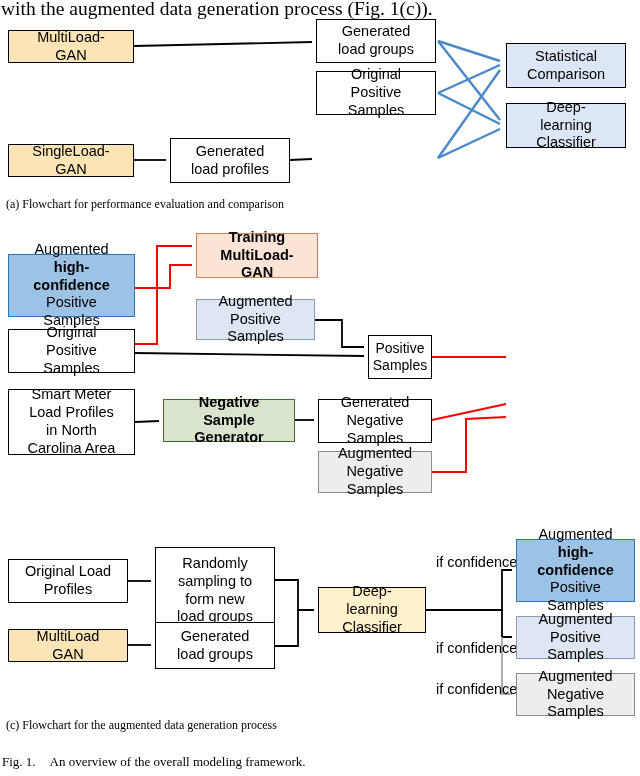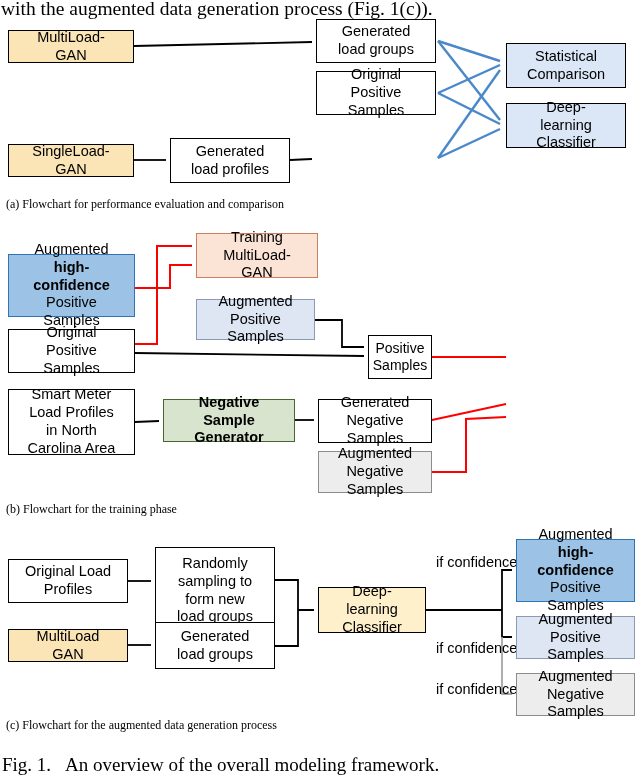--- a/index.html
+++ b/index.html
@@ -10,37 +10,37 @@
   .intro {
     position:absolute; left:1px; top:-2px; width:638px;
     font-family:"Liberation Serif", serif; font-size:19.5px; color:#000;
   }
   .caption {
     position:absolute; font-family:"Liberation Serif", serif;
     font-size:12px; color:#000; z-index:2; white-space:nowrap;
   }
   .figcap {
     position:absolute; left:2px; top:754px; font-family:"Liberation Serif", serif;
-    font-size:19px; color:#000; z-index:2; white-space:nowrap;
+    font-size:13px; color:#000; z-index:2; white-space:nowrap;
   }
   .figcap .gap { display:inline-block; width:14px; }
 
   .box {
     position:absolute; display:flex; align-items:center; justify-content:center;
     text-align:center; font-size:14.5px; line-height:1.24; color:#000;
     border:1.5px solid #000; background:#fff; padding:1px 14px; z-index:2;
   }
   .box .txt { display:inline-block; }
 
   .yellow      { background: var(--yellow-box, #fbe5b6); }
   .lightyellow { background: var(--light-yellow-box, #fdf0cb); }
   .blue        { background: var(--blue-box, #dbe7f6); }
   .bluestrong  { background: var(--strong-blue-box, #9cc3e5); border:1.6px solid #2e75b6; }
   .bluepale    { background: var(--pale-blue-box, #dde6f2); border:1.3px solid #8a9ab5; }
-  .peach       { background: var(--peach-box, #fbe3d5); border:1.2px solid #c9805e; }
+  .peach       { background: var(--peach-box, #fbe3d5); border:1.2px solid #c9805e;font-weight:bold; }
   .green       { background: var(--green-box, #d8e4cd); border:1.4px solid #44682d; font-weight:bold; }
   .grayfill    { background: var(--gray-box, #ededed); border:1.3px solid #8c8c8c; }
 
   .cond { position:absolute; width:118px; text-align:center; font-size:14.5px; color:#000; z-index:2; white-space:nowrap; }
 
   svg.arrows { position:absolute; left:0; top:0; width:640px; height:776px; z-index:1; pointer-events:none; }
   svg.arrows path { fill:none; }
   .st-black { stroke:#000; stroke-width:1.8; }
   .st-red   { stroke: var(--arrow-red, #fe0000); stroke-width:2; }
   .st-blue  { stroke: var(--arrow-blue, #4a88c9); stroke-width:2.4; }
@@ -127,21 +127,20 @@
   </div>
   <div class="box peach" style="left:196px;top:233px;width:122px;height:45px">Training MultiLoad-GAN</div>
   <div class="box bluepale" style="left:196px;top:299px;width:119px;height:41px">Augmented Positive Samples</div>
   <div class="box" style="left:8px;top:329px;width:127px;height:44px">Original Positive Samples</div>
   <div class="box" style="left:368px;top:335px;width:64px;height:44px;font-size:14px">Positive Samples</div>
   <div class="box" style="left:8px;top:389px;width:127px;height:66px">Smart Meter Load Profiles in North Carolina Area</div>
   <div class="box green" style="left:163px;top:399px;width:132px;height:43px">Negative Sample Generator</div>
   <div class="box" style="left:318px;top:399px;width:114px;height:44px">Generated Negative Samples</div>
   <div class="box grayfill" style="left:318px;top:451px;width:114px;height:42px">Augmented Negative Samples</div>
 
-  <div class="caption" style="left:6px;top:502px">(b) Flowchart for the training phase</div>
 
   <div class="box" style="left:8px;top:559px;width:120px;height:44px">Original Load Profiles</div>
   <div class="box" style="left:155px;top:547px;width:120px;height:87px">Randomly sampling to form new load groups</div>
   <div class="box yellow" style="left:8px;top:629px;width:120px;height:33px">MultiLoad GAN</div>
   <div class="box" style="left:155px;top:622px;width:120px;height:47px">Generated load groups</div>
   <div class="box lightyellow" style="left:318px;top:587px;width:108px;height:46px">Deep-learning Classifier</div>
 
   <div class="cond" style="left:434px;top:554px">if confidence&gt; 0.9</div>
   <div class="cond" style="left:434px;top:640px">if confidence&gt; 0.5</div>
   <div class="cond" style="left:434px;top:681px">if confidence&lt; 0.5</div>

